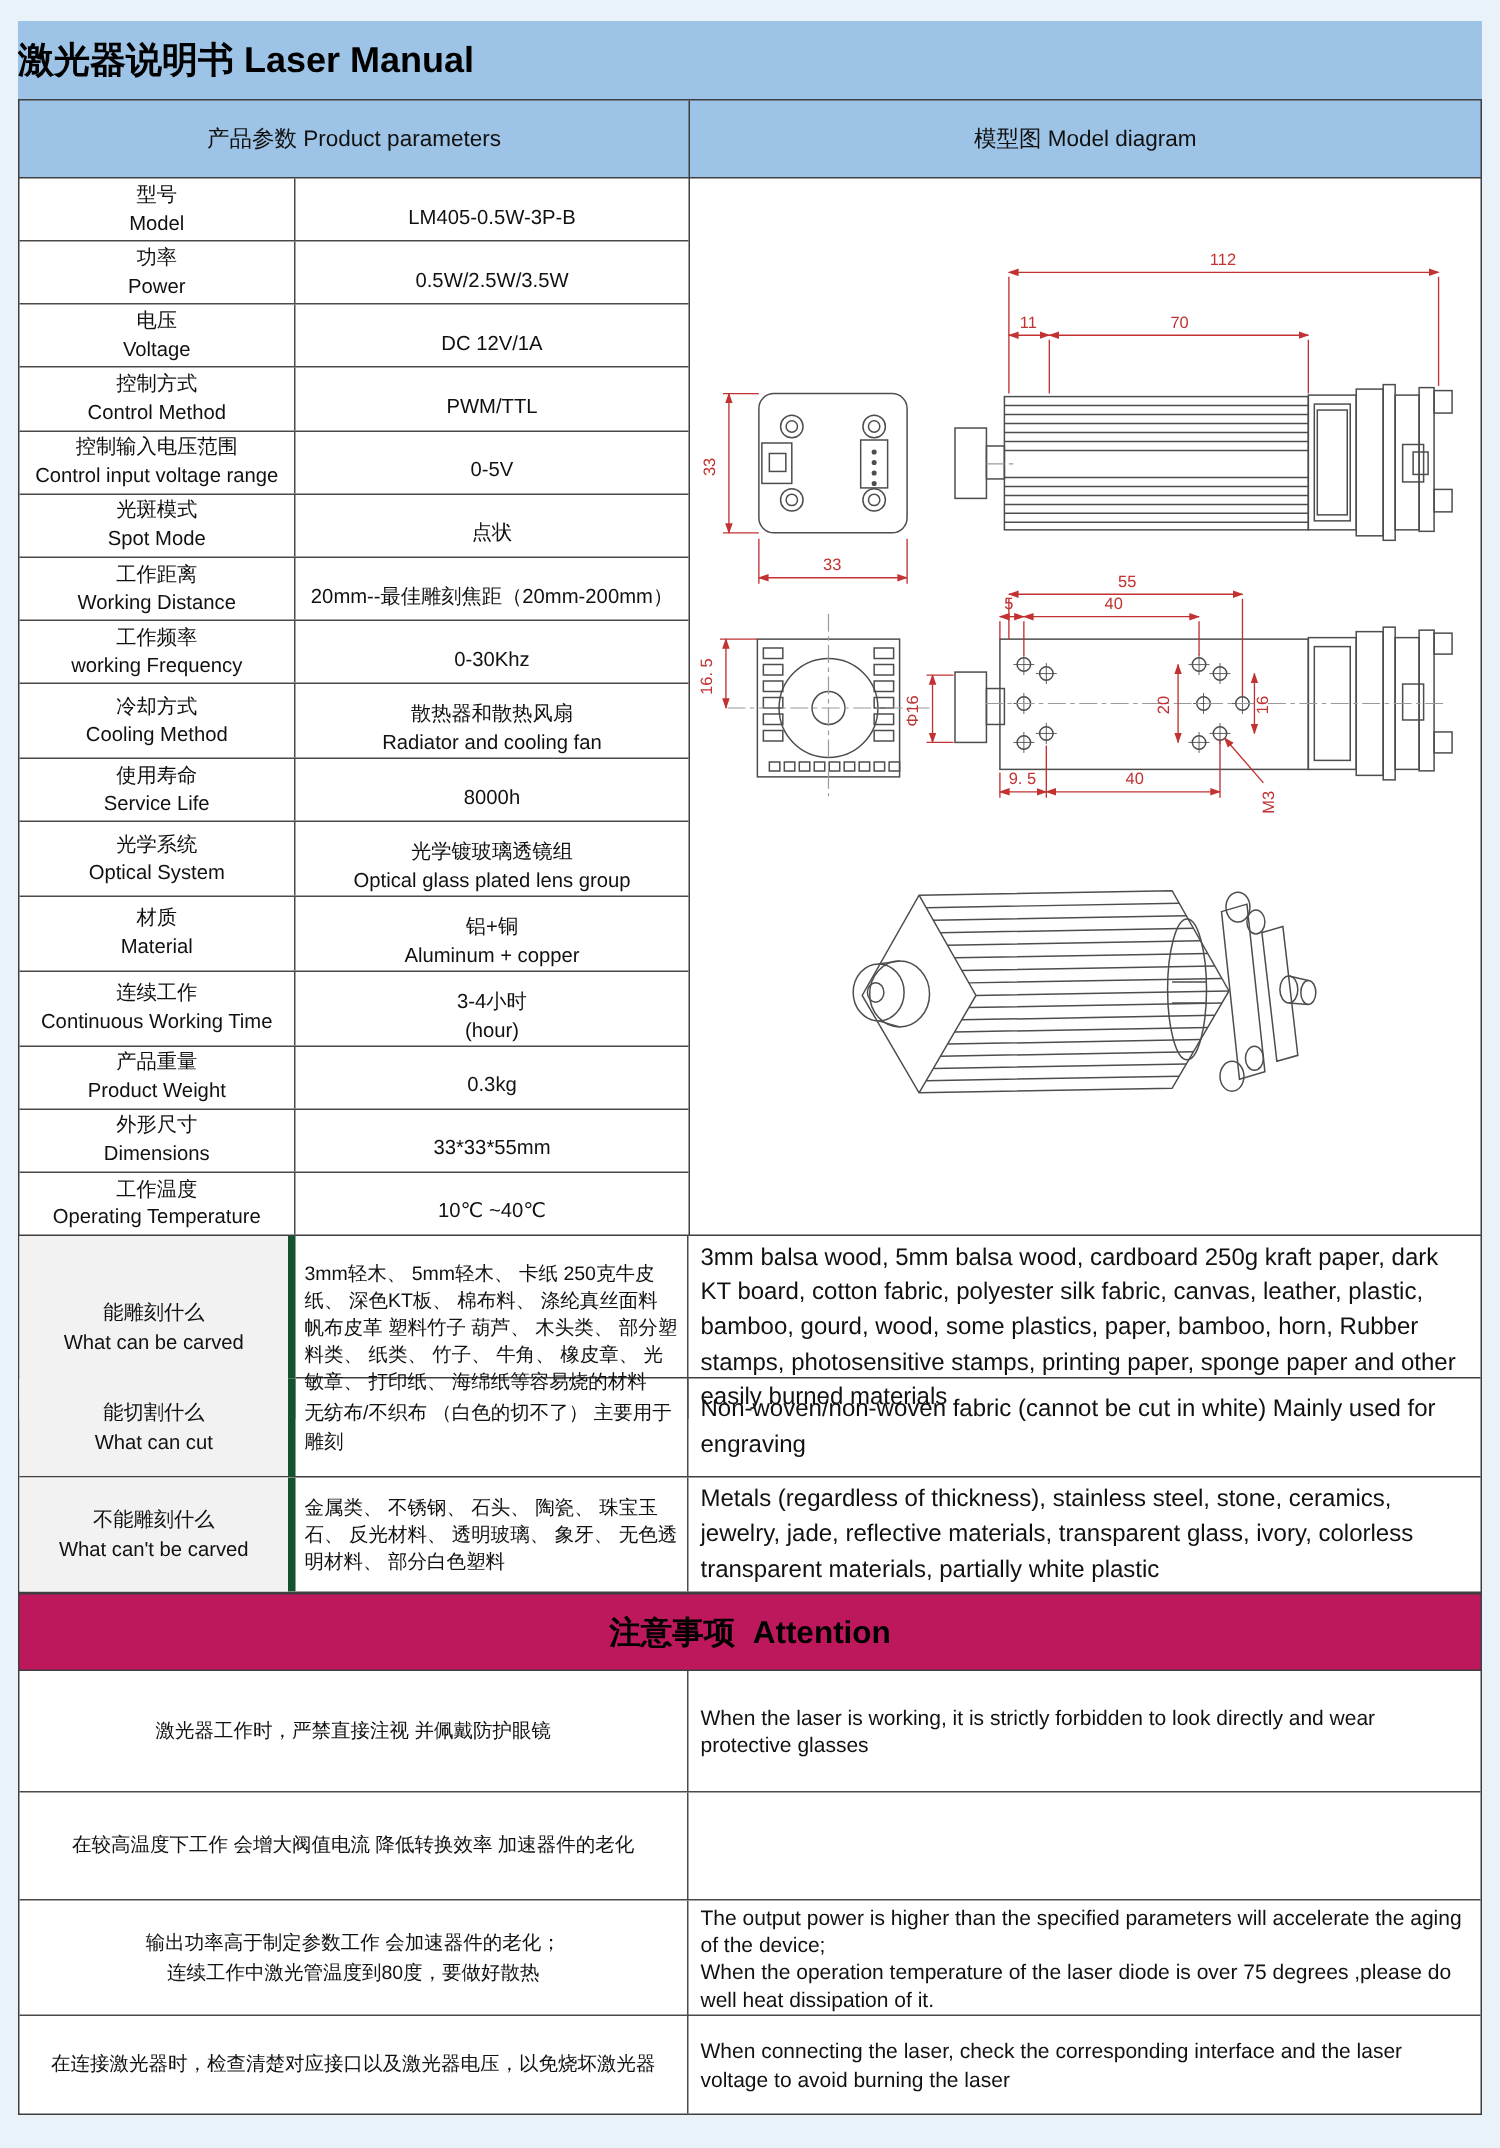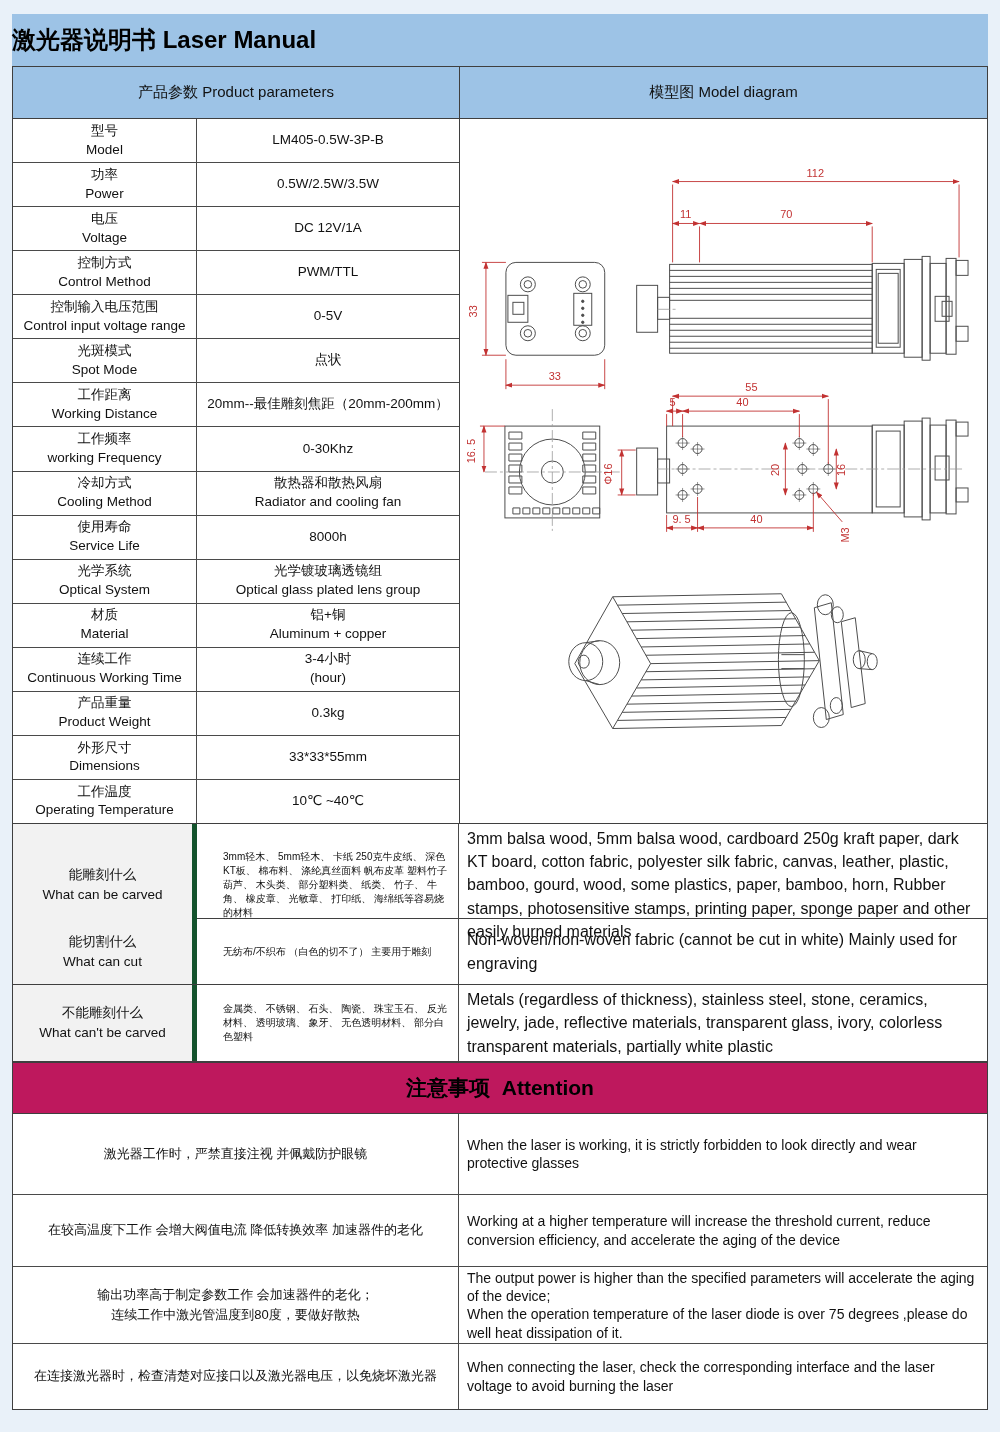--- a/index.html
+++ b/index.html
@@ -33,21 +33,21 @@
   }
   .prow { flex:1; display:grid; grid-template-columns:184px 1fr; border-bottom:1px solid #4a4a4a; }
   .prow:last-child { border-bottom:none; }
   .plabel {
     border-right:1px solid #4a4a4a; display:flex; flex-direction:column;
     align-items:center; justify-content:center; text-align:center;
     font-size:13.5px; line-height:1.4; padding:1px 8px;
   }
   .pval {
     display:flex; flex-direction:column; align-items:center; justify-content:center;
-    text-align:center; font-size:13.5px; line-height:1.4; white-space:nowrap;
+    text-align:center; font-size:13.5px; line-height:1.4; white-space:nowrap;margin-top:11px;
   }
 
   .diagram-cell {
     position:absolute; left:460px; top:118px; width:528px; height:706px;
     border:1.5px solid #3f3f3f; border-left:none; border-top:1px solid #3f3f3f;
     background:#fff;
   }
   .dsvg { width:100%; height:100%; display:block; }
 
   .caps {
@@ -58,21 +58,21 @@
   .crow { display:grid; grid-template-columns:184px 262px 1fr; border-bottom:1.5px solid #3f3f3f; }
   .crow:last-child { border-bottom:none; }
   .crow-1 { height:95px; } .crow-2 { height:66px; } .crow-3 { flex:1; }
   .clabel {
     background:#f2f2f2; border-right:5px solid #14532d;
     display:flex; flex-direction:column; align-items:center; justify-content:center;
     text-align:center; font-size:13.5px; line-height:1.45;
   }
   .ccn {
     border-right:1px solid #4a4a4a; display:flex; align-items:center;
-    font-size:10px; line-height:1.4; padding:3px 6px;margin-left:20px;
+    font-size:13px; line-height:1.4; padding:3px 6px;
   }
   .cen { display:flex; align-items:center; font-size:16px; line-height:1.45; padding:3px 8px; }
 
   .attn-bar {
     position:absolute; left:12px; top:1062px; width:976px; height:52px;
     background:#be185d; border:1.5px solid #3f3f3f;
     display:flex; align-items:center; justify-content:center;
     font-size:21px; font-weight:600; color:#000; white-space:pre;
   }
   .attn {
@@ -444,21 +444,20 @@
     <span>注意事项  Attention</span>
   </div>
 
   <div class="attn">
     <div class="arow arow-1">
       <div class="acn">激光器工作时，严禁直接注视 并佩戴防护眼镜</div>
       <div class="aen">When the laser is working, it is strictly forbidden to look directly and wear protective glasses</div>
     </div>
     <div class="arow arow-2">
       <div class="acn">在较高温度下工作 会增大阀值电流 降低转换效率 加速器件的老化</div>
-      <div class="aen">Working at a higher temperature will increase the threshold current, reduce conversion efficiency, and accelerate the aging of the device</div>
     </div>
     <div class="arow arow-3">
       <div class="acn">输出功率高于制定参数工作 会加速器件的老化；
 连续工作中激光管温度到80度，要做好散热</div>
       <div class="aen">The output power is higher than the specified parameters will accelerate the aging of the device;
 When the operation temperature of the laser diode is over 75 degrees ,please do well heat dissipation of it.</div>
     </div>
     <div class="arow arow-4">
       <div class="acn">在连接激光器时，检查清楚对应接口以及激光器电压，以免烧坏激光器</div>
       <div class="aen">When connecting the laser, check the corresponding interface and the laser voltage to avoid burning the laser</div>

